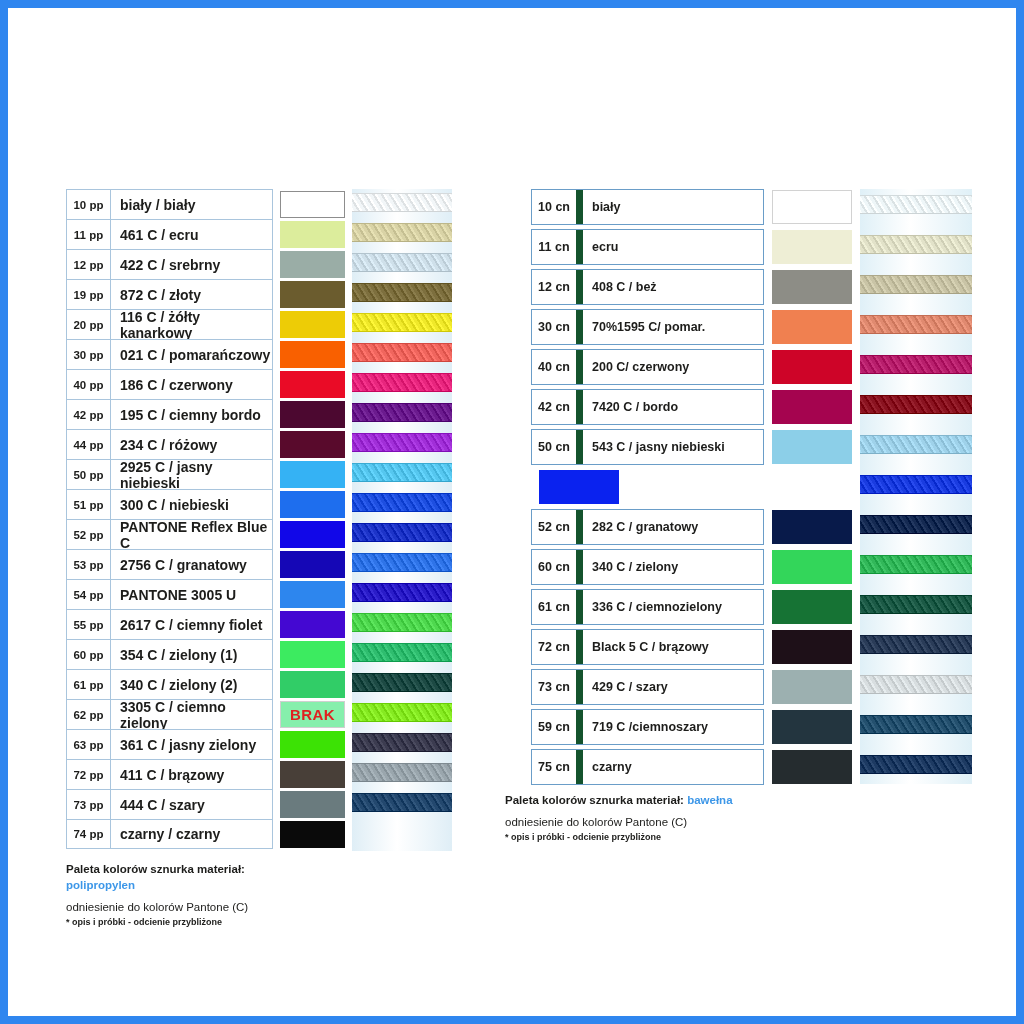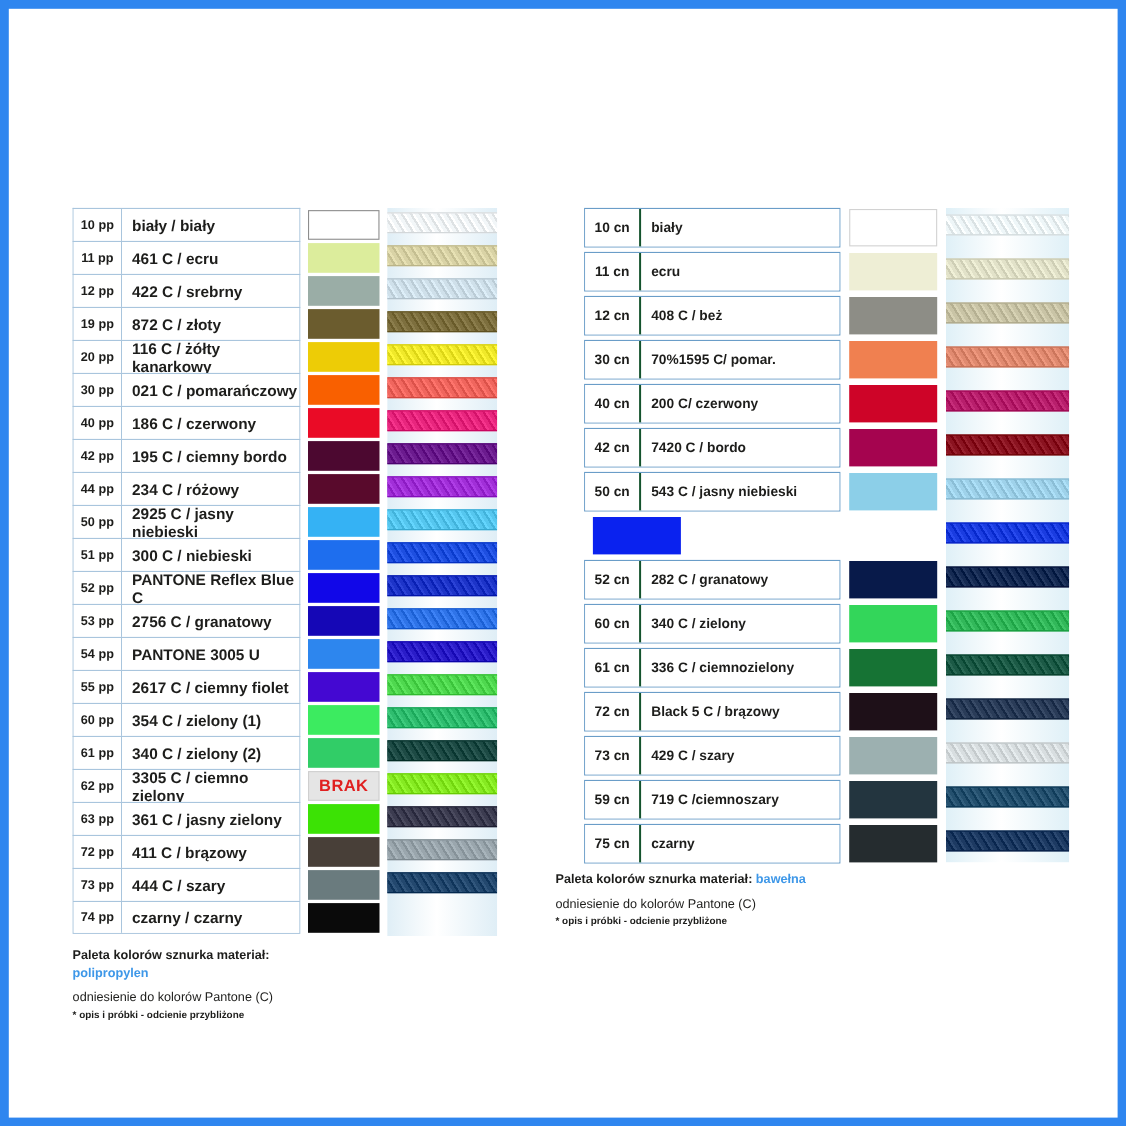--- a/index.html
+++ b/index.html
@@ -48,37 +48,37 @@
   #tbl-pp .swatch-wrap{
     width:70px;margin-left:7px;
     display:flex;align-items:center;
   }
   #tbl-pp .swatch{
     width:65px;height:27px;
     box-sizing:border-box;
   }
   #tbl-pp .swatch.outlined{border:1px solid #8d8d8d;}
   #tbl-pp .swatch.brak{
-    background:#e5e5e5;border:1px solid #cfcfcf;
+    background:#86efac;border:1px solid #cfcfcf;
     display:flex;align-items:center;justify-content:center;
     color:#e02020;font-weight:bold;font-size:15px;
     letter-spacing:.4px;
   }
 
   
   #tbl-cn{left:523px;top:181px;width:322px;}
   #tbl-cn .row{height:36px;margin-bottom:4px;}
   #tbl-cn .cells{
     display:flex;width:235px;
     border:1px solid #6a9dc8;
     box-sizing:border-box;
   }
   #tbl-cn .code{
     width:51px;font-size:12.5px;
-    border-right:2px solid #14532d;
+    border-right:7px solid #14532d;
   }
   #tbl-cn .desc{flex:1;font-size:12.5px;}
   #tbl-cn .swatch-wrap{
     width:82px;margin-left:8px;
     display:flex;align-items:center;
   }
   #tbl-cn .swatch{
     width:80px;height:34px;
     box-sizing:border-box;
   }

